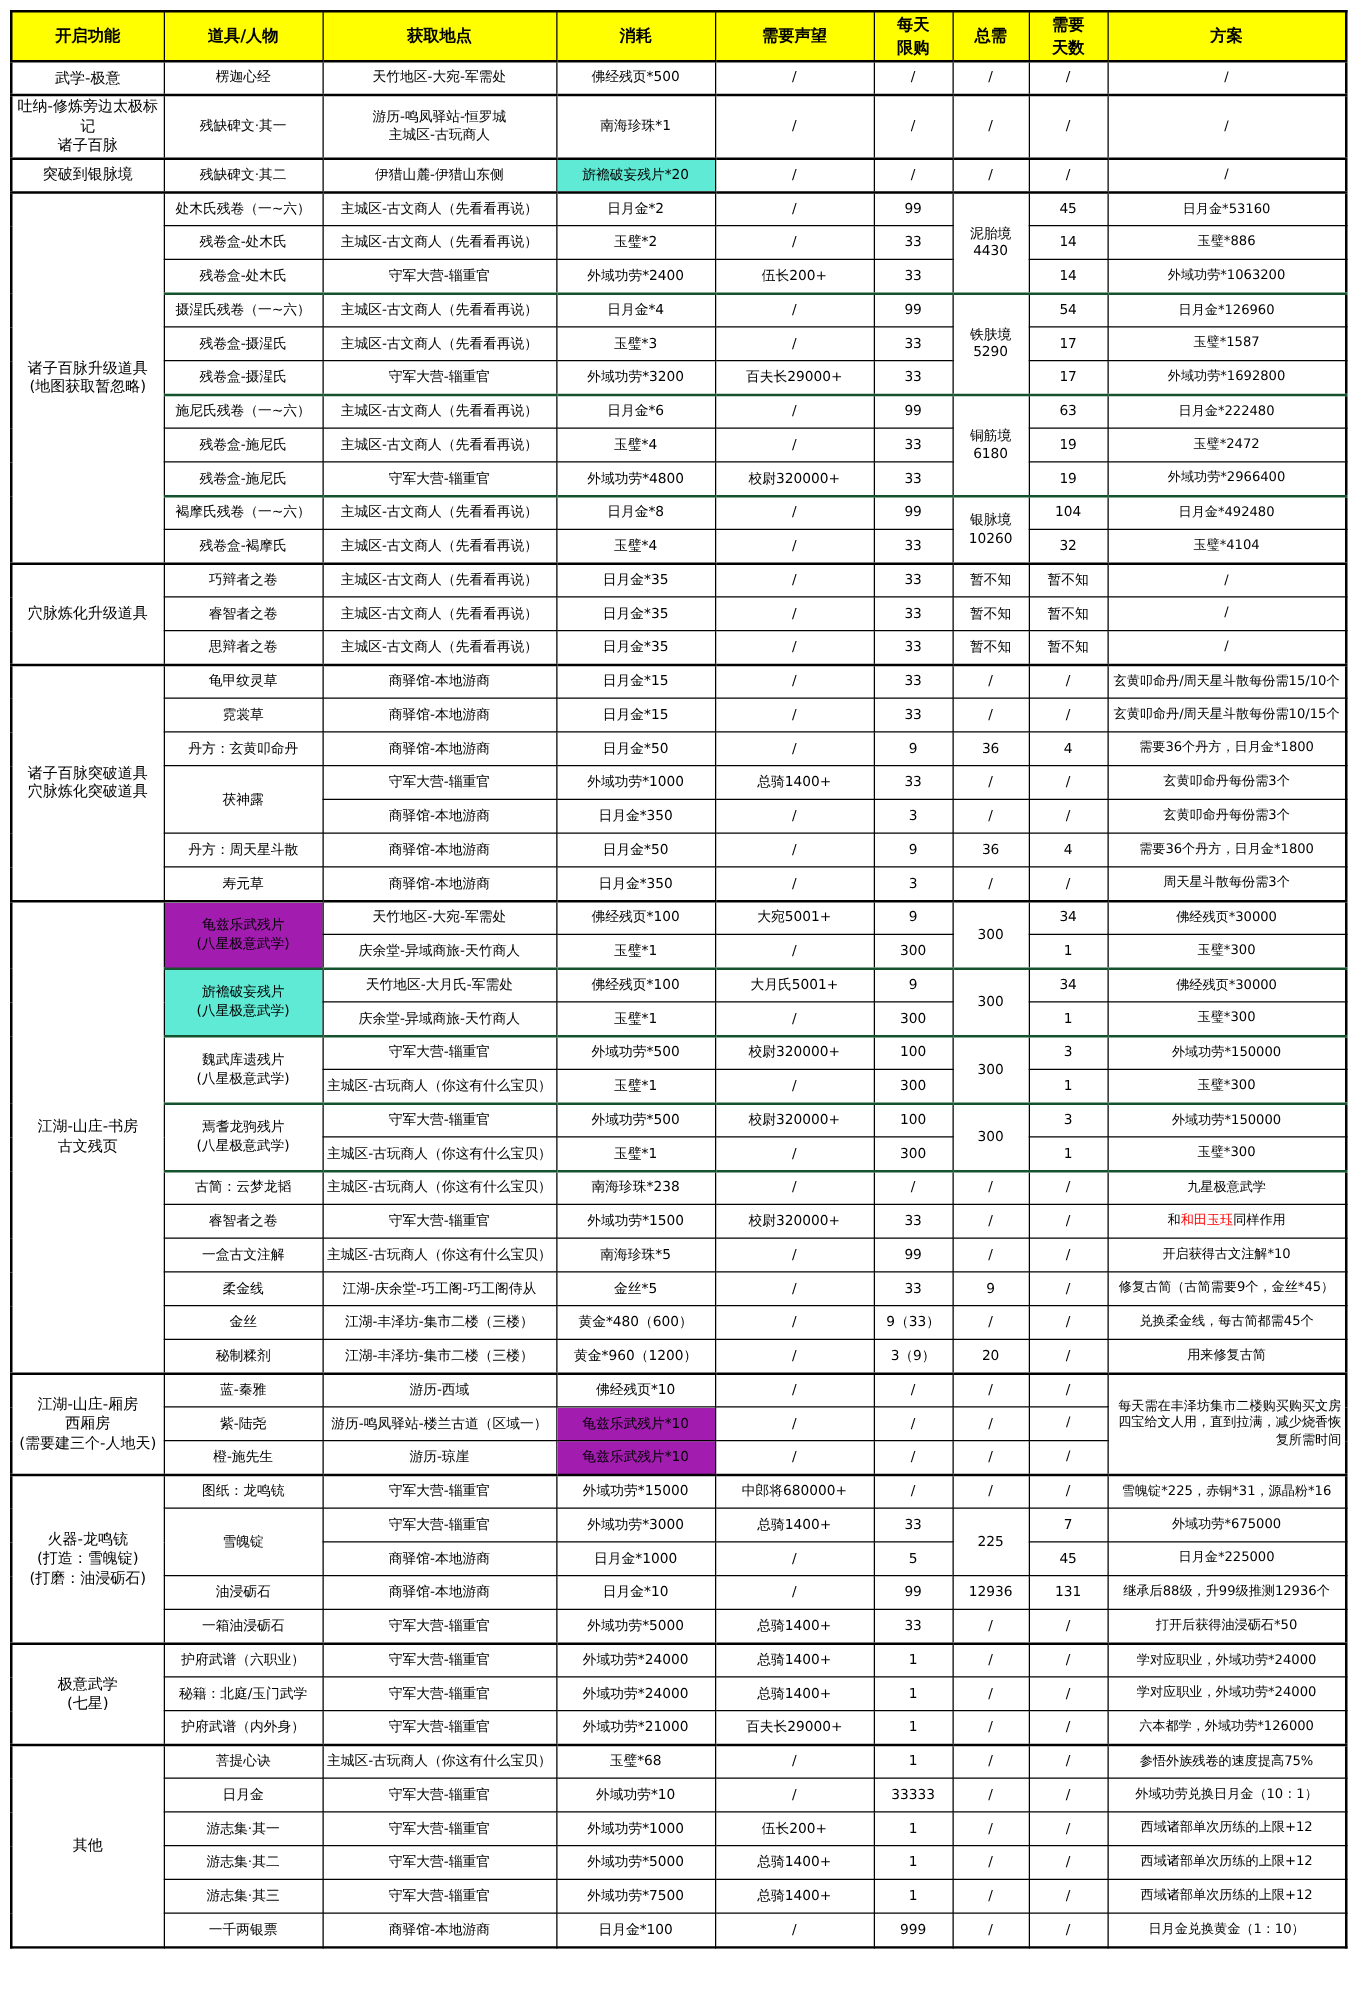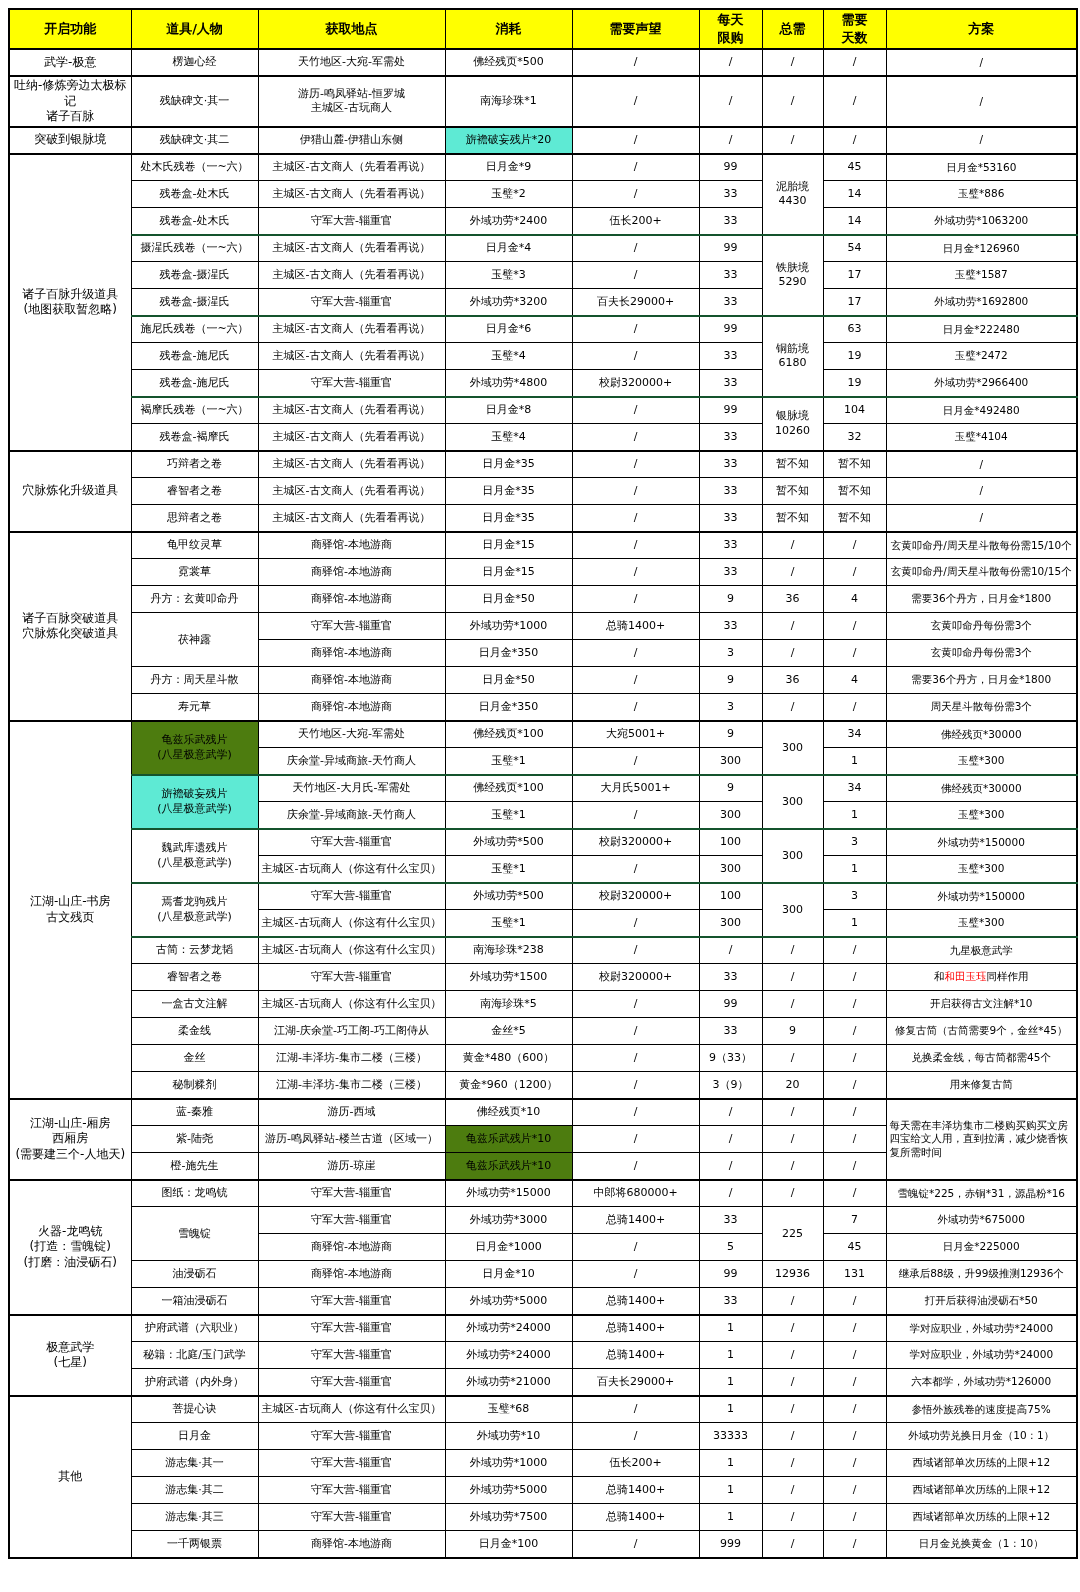--- a/index.html
+++ b/index.html
@@ -39,23 +39,23 @@
     padding: 1px 3px;
     white-space: pre-line;
     overflow: hidden;
   }
   td:last-child { font-size: 10.5px; }
   tbody tr { height: 27px; }
   tbody tr.tall { height: 32px; margin-top: 12px; }
   tr.sec-start td { border-top: 2px solid #000; }
   tr.tb td { border-top: 2px solid #14532d; }
   td.func { font-size: 12px; }
-  .bg-blue { background: #4d7c0f; }
+  .bg-blue { background: #a21caf; }
   .bg-green { background: #5eead4; }
-  td.left { text-align: left; }
+  td.left { text-align: right; }
 </style>
 </head>
 <body>
 
 <div class="wrap">
   <table>
     <colgroup>
       <col class="c1">
         <col class="c2">
         <col class="c3">
@@ -113,21 +113,21 @@
           <td>/</td>
           <td>/</td>
           <td>/</td>
           <td>/</td>
         </tr>
         <tr class="sec-start">
           <td class="func" rowspan="11">诸子百脉升级道具
 (地图获取暂忽略)</td>
           <td>处木氏残卷（一~六）</td>
           <td>主城区-古文商人（先看看再说）</td>
-          <td>日月金*9</td>
+          <td>日月金*2</td>
           <td>/</td>
           <td>99</td>
           <td rowspan="3">泥胎境
 4430</td>
           <td>45</td>
           <td>日月金*53160</td>
         </tr>
         <tr>
           <td>残卷盒-处木氏</td>
           <td>主城区-古文商人（先看看再说）</td>

